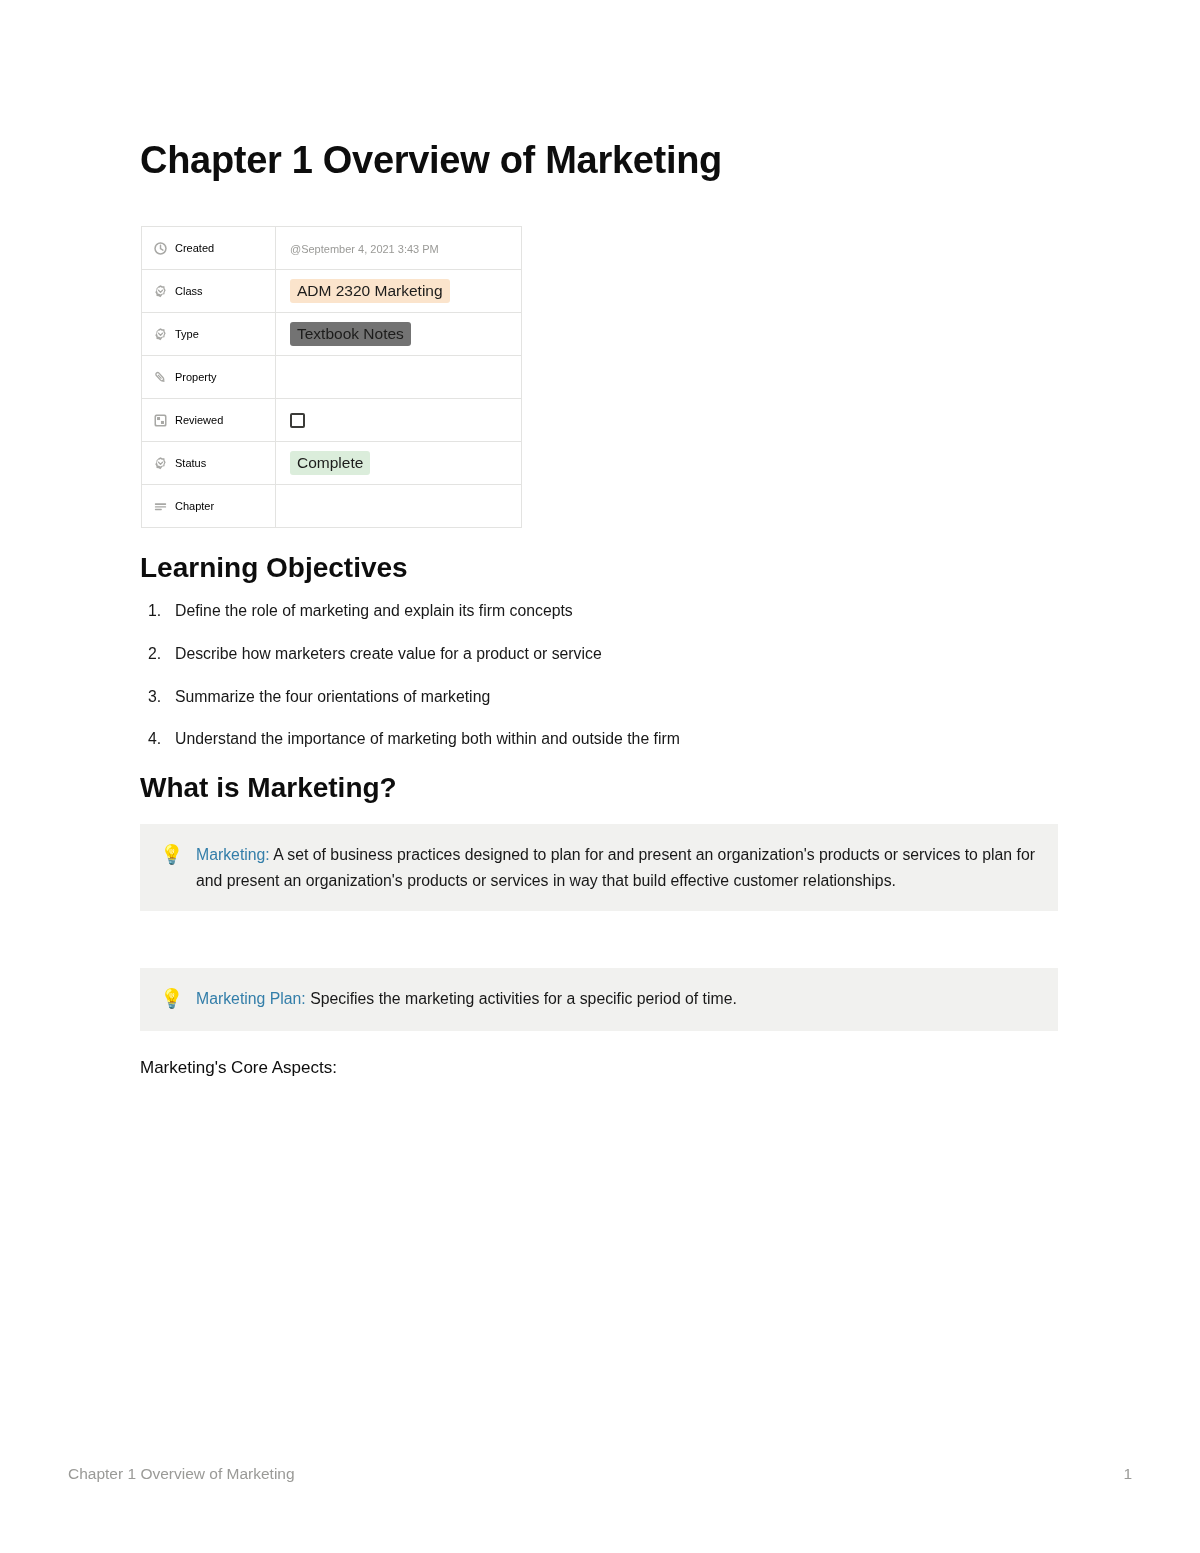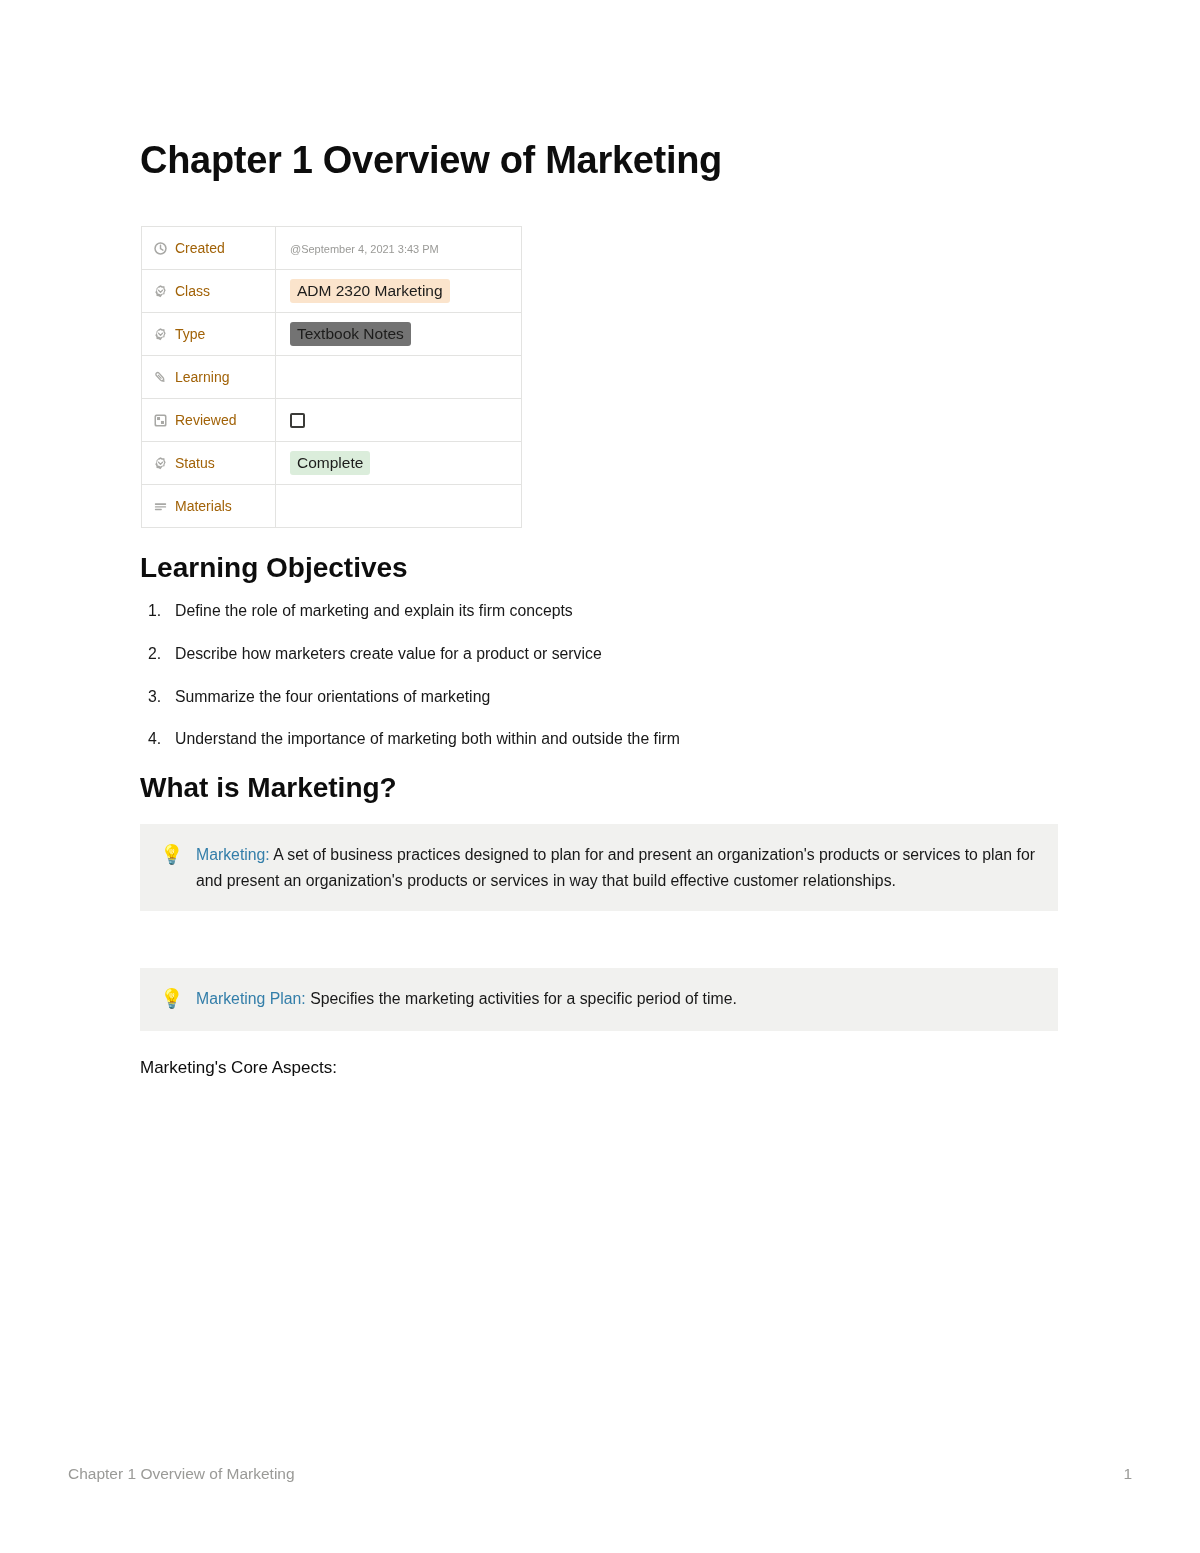--- a/index.html
+++ b/index.html
@@ -48,22 +48,22 @@
   }
   .props td {
     border: 1px solid #e3e3e1;
     padding: 0;
     vertical-align: middle;
     height: 42px;
   }
   .props td.key {
     width: 122px;
     padding-left: 11px;
-    color: #a16207;
-    font-size: 14px;
+    color: #000000;
+    font-size: 11px;
     white-space: nowrap;
   }
   .props td.val {
     padding-left: 14px;
     font-size: 15.5px;
     color: #151515;
   }
   .key-inner {
     display: flex;
     align-items: center;
@@ -268,21 +268,21 @@
           <span class="key-inner">
             <span class="prop-icon">
               <svg width="15" height="15" viewBox="0 0 16 16">
                   <g transform="rotate(-42 8 8)">
                     <rect x="6.1" y="1.6" width="3.8" height="10.4" rx="1.9" fill="none" stroke="#a8a8a5" stroke-width="1.4"></rect>
                     <path d="M8 4.1v5.4" stroke="#a8a8a5" stroke-width="1.2"></path>
                     <path d="M6.3 12.2 8 14.3l1.7-2.1z" fill="#a8a8a5"></path>
                   </g>
                 </svg>
             </span>
-            <span>Learning</span>
+            <span>Property</span>
           </span>
         </td>
         <td class="val"></td>
       </tr>
 
       <tr>
         <td class="key">
           <span class="key-inner">
             <span class="prop-icon">
               <svg width="15" height="15" viewBox="0 0 16 16">
@@ -321,21 +321,21 @@
       <tr>
         <td class="key">
           <span class="key-inner">
             <span class="prop-icon">
               <svg width="15" height="15" viewBox="0 0 16 16">
                   <rect x="2" y="4.4" width="12" height="1.9" rx="0.6" fill="#a8a8a5"></rect>
                   <rect x="2" y="7.6" width="12" height="1.5" rx="0.6" fill="#a8a8a5"></rect>
                   <rect x="2" y="10.4" width="7.4" height="1.5" rx="0.6" fill="#a8a8a5"></rect>
                 </svg>
             </span>
-            <span>Materials</span>
+            <span>Chapter</span>
           </span>
         </td>
         <td class="val"></td>
       </tr>
     </tbody>
   </table>
 
   <div class="h2" id="h2-objectives">Learning Objectives</div>
 
   <ol class="obj-list">

